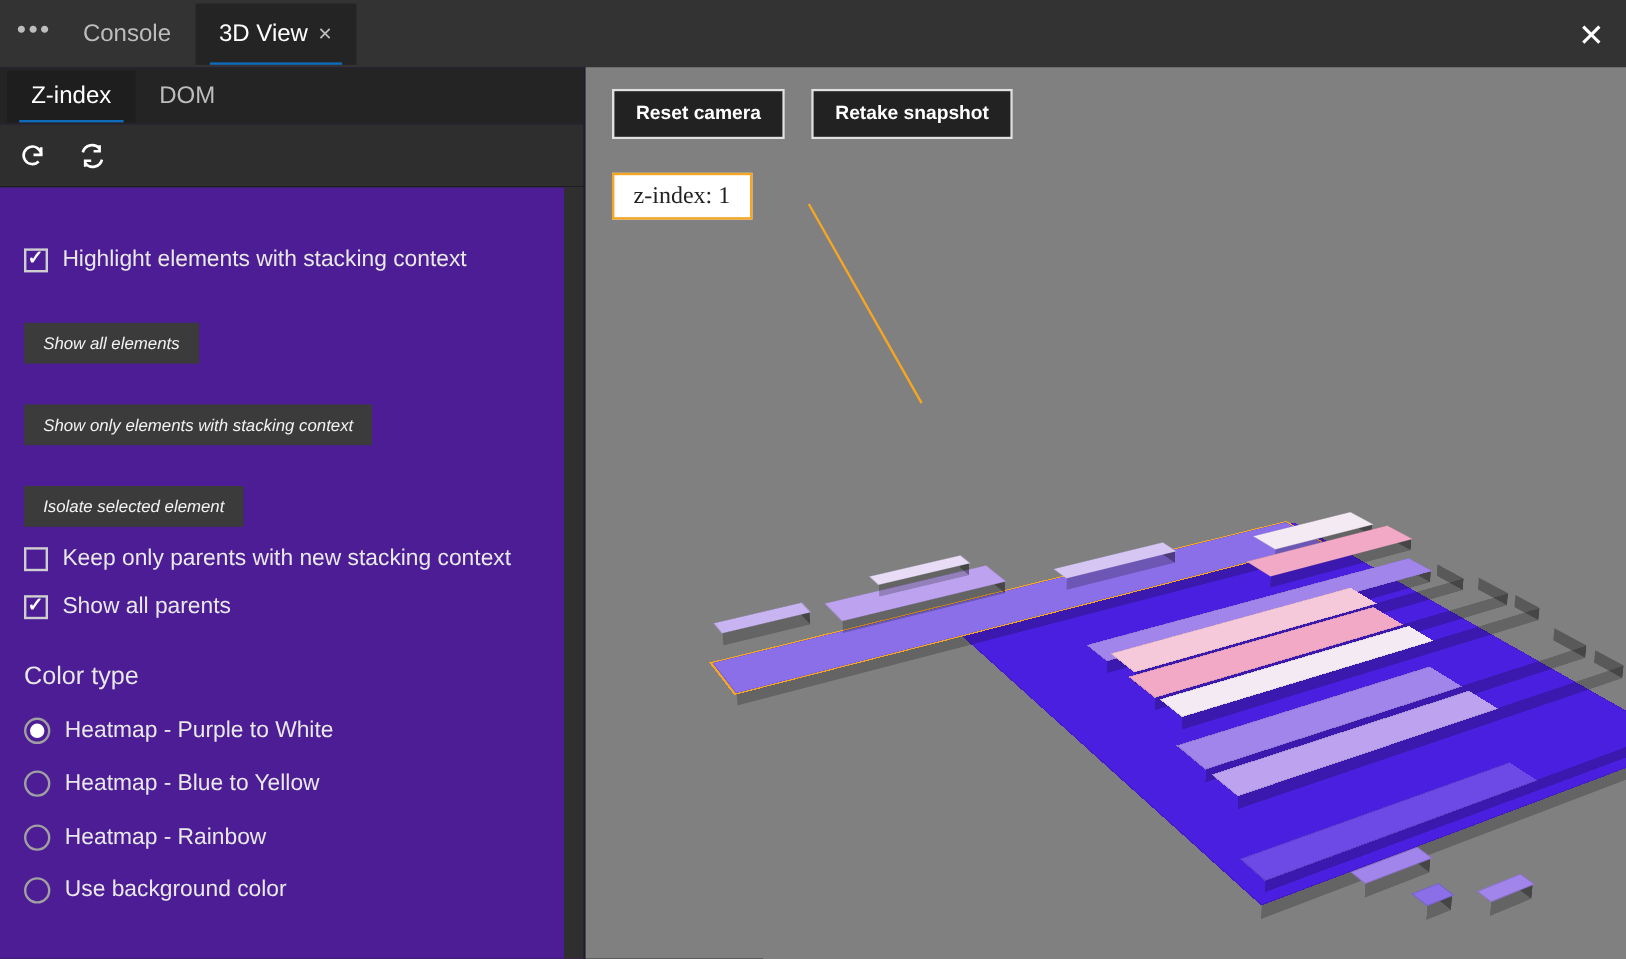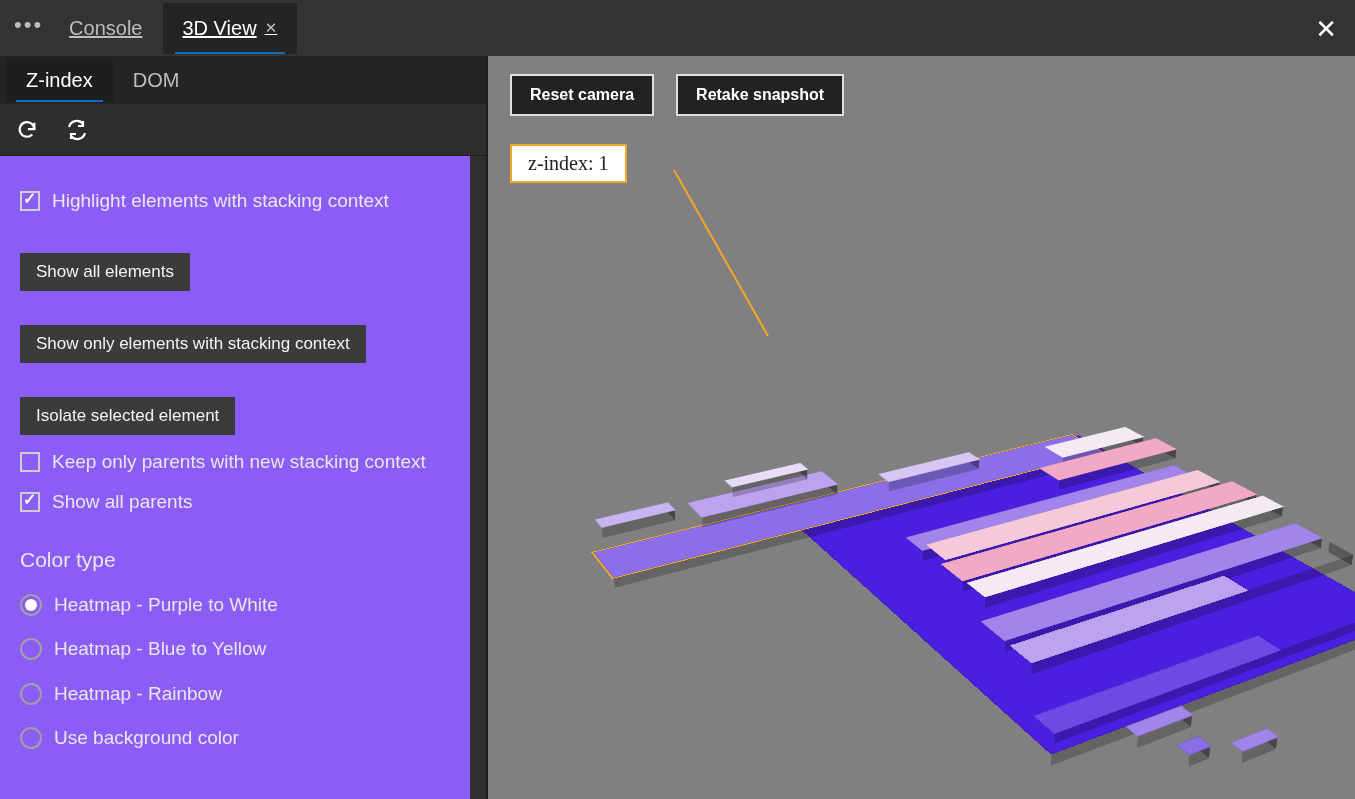--- a/index.html
+++ b/index.html
@@ -34,21 +34,20 @@
   .top-tabs .tab {
     padding: 14px 20px 14px 20px;
     font-size: 20px;
     color: #bdbdbd;
     cursor: pointer;
     position: relative;
     display: flex;
     align-items: center;
     gap: 8px;
     border-radius: 2px 2px 0 0;
-    text-decoration: underline;
   }
   .top-tabs .tab.active {
     background: #242424;
     color: #ffffff;
   }
   .top-tabs .tab.active::after {
     content: "";
     position: absolute;
     left: 12px; right: 12px; bottom: 0px;
     height: 2px;
@@ -70,21 +69,21 @@
   
   .main {
     display: flex;
     height: calc(799px - 56px);
     background: #242424;
   }
 
   
   .left-panel {
     width: 488px;
-    background: #8b5cf6;
+    background: #4c1d95;
     display: flex;
     flex-direction: column;
     border-right: 2px solid #1e1e1e;
     position: relative;
   }
 
   .sub-tabs {
     height: 48px;
     display: flex;
     align-items: center;
@@ -159,23 +158,24 @@
     color: #ffffff;
     font-size: 16px;
     font-weight: bold;
   }
 
   .panel-btn {
     background: #3b3b3b;
     color: #f2f2f2;
     border: none;
     padding: 9px 16px;
-    font-size: 17px;
+    font-size: 14px;
     cursor: pointer;
     width: fit-content;
+    font-style: italic;
   }
 
   .section-title {
     font-size: 21px;
     color: #e8e8e8;
     margin-top: 18px;
     margin-bottom: 4px;
   }
 
   .radio-row {
@@ -332,21 +332,21 @@
           <path d="M4 9a8 8 0 0 1 14-3"></path>
           <path d="M20 15a8 8 0 0 1-14 3"></path>
           <path d="M18 3v5h-5"></path>
           <path d="M6 21v-5h5"></path>
         </svg>
       </div>
     </div>
 
     <div class="options">
 
-      <label class="check-row" style="margin-top:16px;">
+      <label class="check-row" style="margin-top:32px;">
         <input type="checkbox" checked="" style="">
         <span>Highlight elements with stacking context</span>
       </label>
 
       <div style="height:10px"></div>
 
       <button class="panel-btn">
         <span>Show all elements</span>
       </button>
 

